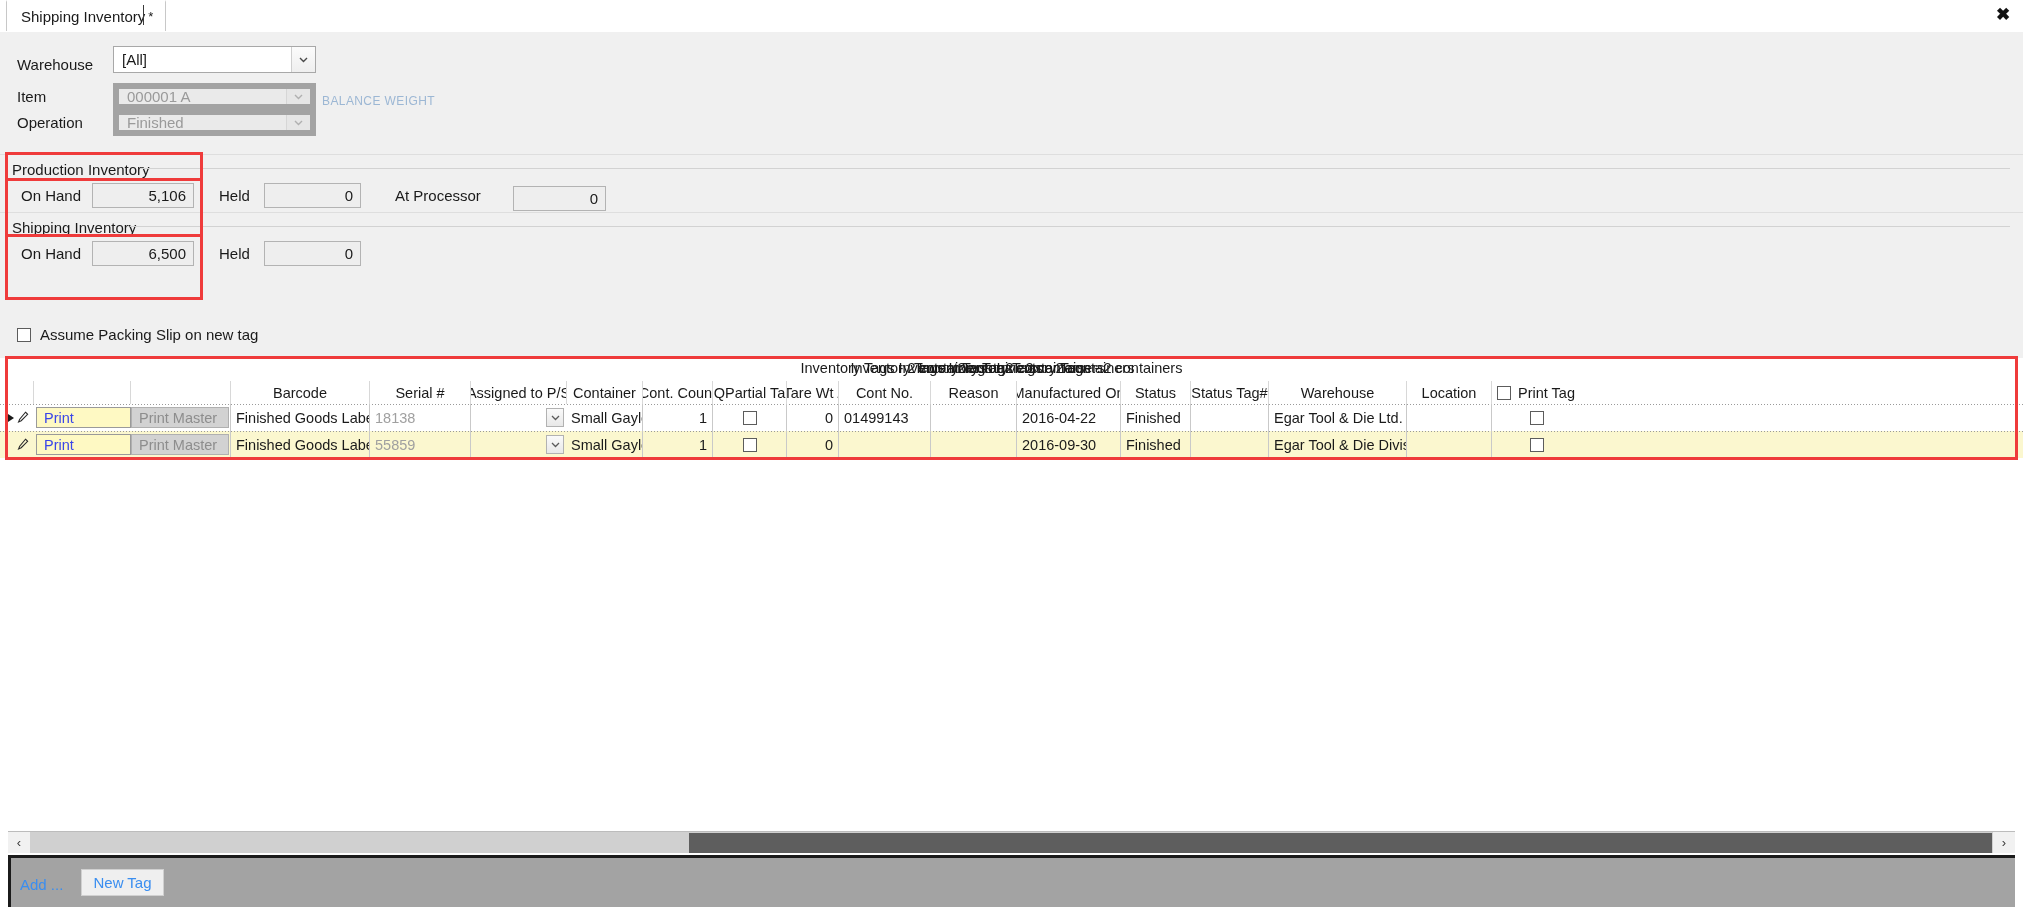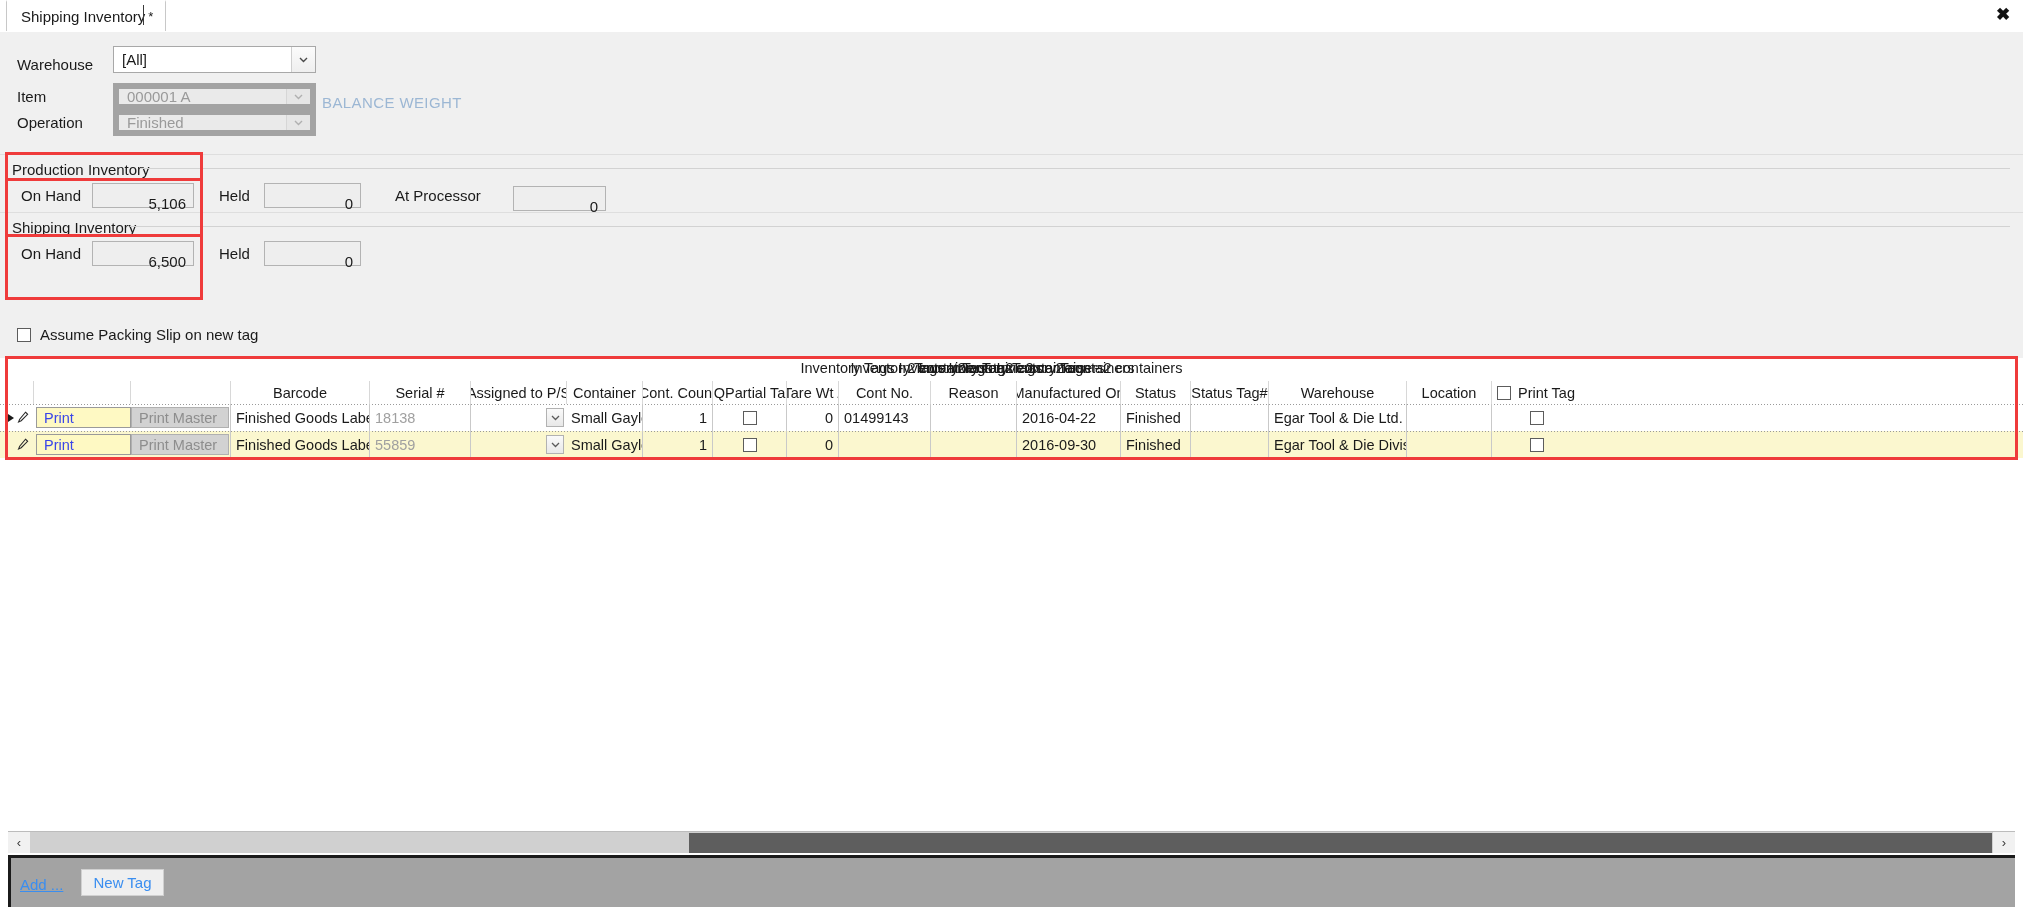--- a/index.html
+++ b/index.html
@@ -100,21 +100,21 @@
   }
   .combo.disabled .cbtn {
     background: #e6e6e6;
     border-left: 1px solid #d6d6d6;
   }
   .chev { width: 11px; height: 11px; }
   .chev svg { display: block; }
 
   .balance-link {
     position: absolute;
-    font-size: 15px;
+    font-size: 12px;
     color: #9cb7d4;
     letter-spacing: 0.4px;
     white-space: nowrap;
     cursor: pointer;
   }
 
   
   .panel-band {
     position: absolute;
     left: 0;
@@ -138,21 +138,21 @@
   }
   .numbox {
     position: absolute;
     box-sizing: border-box;
     height: 25px;
     border: 1px solid #b3b3b3;
     background: #eeeeee;
     font-size: 15px;
     color: #1a1a1a;
     text-align: right;
-    padding: 8px 7px;
+    padding: 0 7px;
     line-height: 23px;
     white-space: nowrap;
   }
 
   .redbox {
     position: absolute;
     box-sizing: border-box;
     border: 3px solid #ef3b3b;
     pointer-events: none;
     z-index: 40;
@@ -343,21 +343,20 @@
     border-left: 3px solid #1b1b1b;
     box-sizing: border-box;
   }
   .addlink {
     position: absolute;
     left: 9px; top: 18px;
     font-size: 15px;
     color: #3a8ef0;
     cursor: pointer;
     white-space: nowrap;
-    text-decoration: underline;
   }
   .newtag {
     position: absolute;
     left: 70px; top: 11px;
     width: 83px; height: 27px;
     box-sizing: border-box;
     background: #efefef;
     border: 1px solid #d0d0d0;
     display: flex; align-items: center; justify-content: center;
     font-size: 15px;

